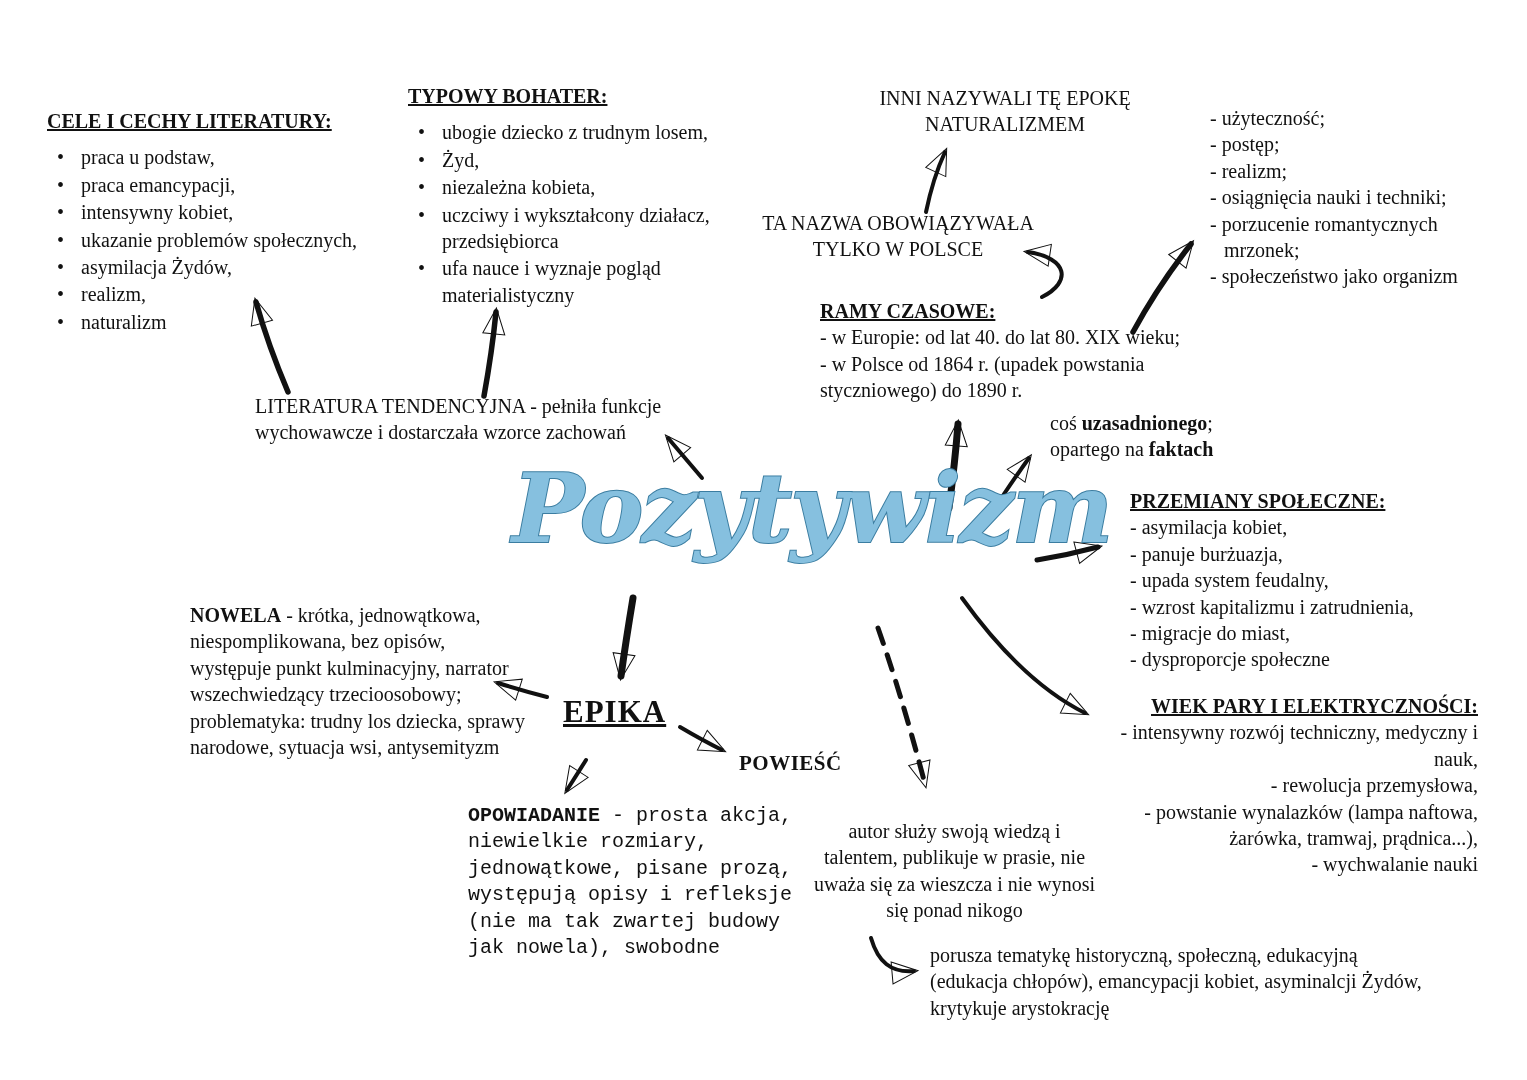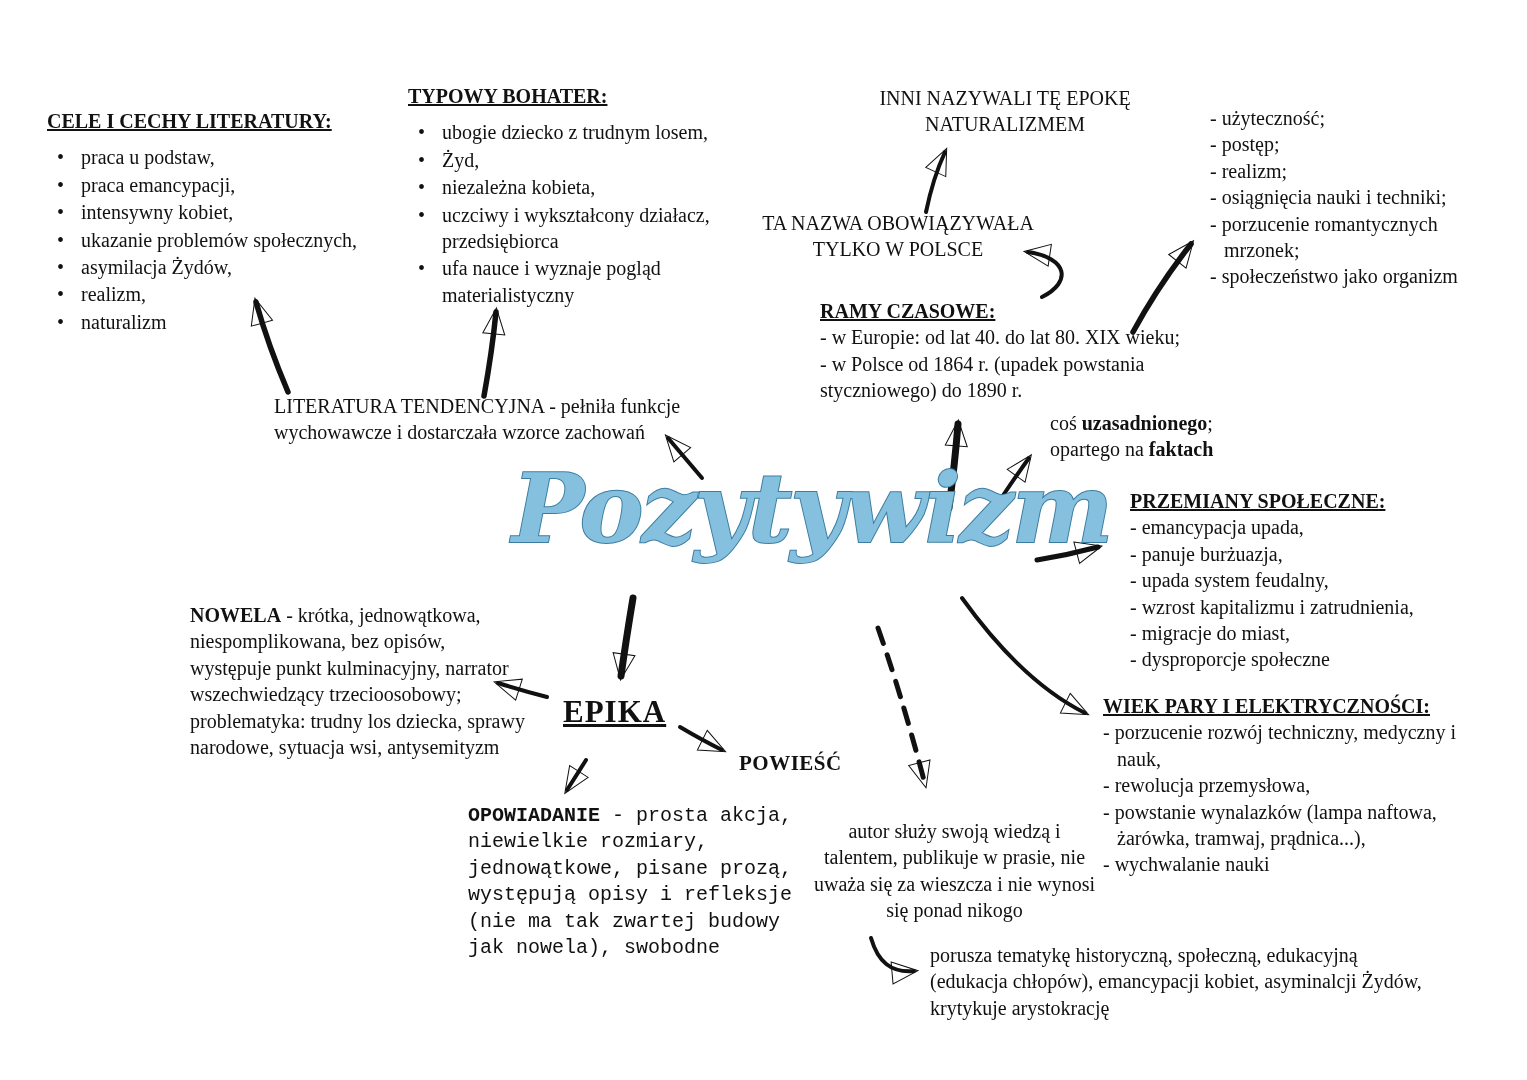--- a/index.html
+++ b/index.html
@@ -104,44 +104,44 @@
   <div class="dash">- porzucenie romantycznych mrzonek;</div>
   <div class="dash">- społeczeństwo jako organizm</div>
 </div>
 
 <div class="node" style="left:820px; top:298px; width:390px;">
   <div class="heading">RAMY CZASOWE:</div>
   <div class="flat">- w Europie: od lat 40. do lat 80. XIX wieku;</div>
   <div class="flat">- w Polsce od 1864 r. (upadek powstania styczniowego) do 1890 r.</div>
 </div>
 
-<div class="node" style="left:274px; top:393px; width:455px;">
+<div class="node" style="left:255px; top:393px; width:455px;">
   <span>LITERATURA TENDENCYJNA - pełniła funkcje wychowawcze i dostarczała wzorce zachowań</span>
 </div>
 
 <div id="title">Pozytywizm</div>
 
 <div class="node" style="left:1050px; top:410px; width:260px;">
   <div><span>coś </span><span class="b">uzasadnionego</span><span>;</span></div>
   <div><span>opartego na </span><span class="b">faktach</span></div>
 </div>
 
 <div class="node" style="left:1130px; top:488px; width:340px;">
   <div class="heading">PRZEMIANY SPOŁECZNE:</div>
-  <div class="dash">- emancypacja upada,</div>
+  <div class="dash">- asymilacja kobiet,</div>
   <div class="dash">- panuje burżuazja,</div>
   <div class="dash">- upada system feudalny,</div>
   <div class="dash">- wzrost kapitalizmu i zatrudnienia,</div>
   <div class="dash">- migracje do miast,</div>
   <div class="dash">- dysproporcje społeczne</div>
 </div>
 
-<div class="node" style="left:1103px; top:693px; width:375px;">
+<div class="node" style="left:1103px; top:693px; width:375px;text-align:right;">
   <div class="heading">WIEK PARY I ELEKTRYCZNOŚCI:</div>
-  <div class="dash">- porzucenie rozwój techniczny, medyczny i nauk,</div>
+  <div class="dash">- intensywny rozwój techniczny, medyczny i nauk,</div>
   <div class="dash">- rewolucja przemysłowa,</div>
   <div class="dash">- powstanie wynalazków (lampa naftowa, żarówka, tramwaj, prądnica...),</div>
   <div class="dash">- wychwalanie nauki</div>
 </div>
 
 <div class="node" style="left:190px; top:602px; width:335px;">
   <span class="b">NOWELA</span><span> - krótka, jednowątkowa, niespomplikowana, bez opisów, występuje punkt kulminacyjny, narrator wszechwiedzący trzecioosobowy; problematyka: trudny los dziecka, sprawy narodowe, sytuacja wsi, antysemityzm</span>
 </div>
 
 <div class="node epika-label" style="left:563px; top:692px;">EPIKA</div>

